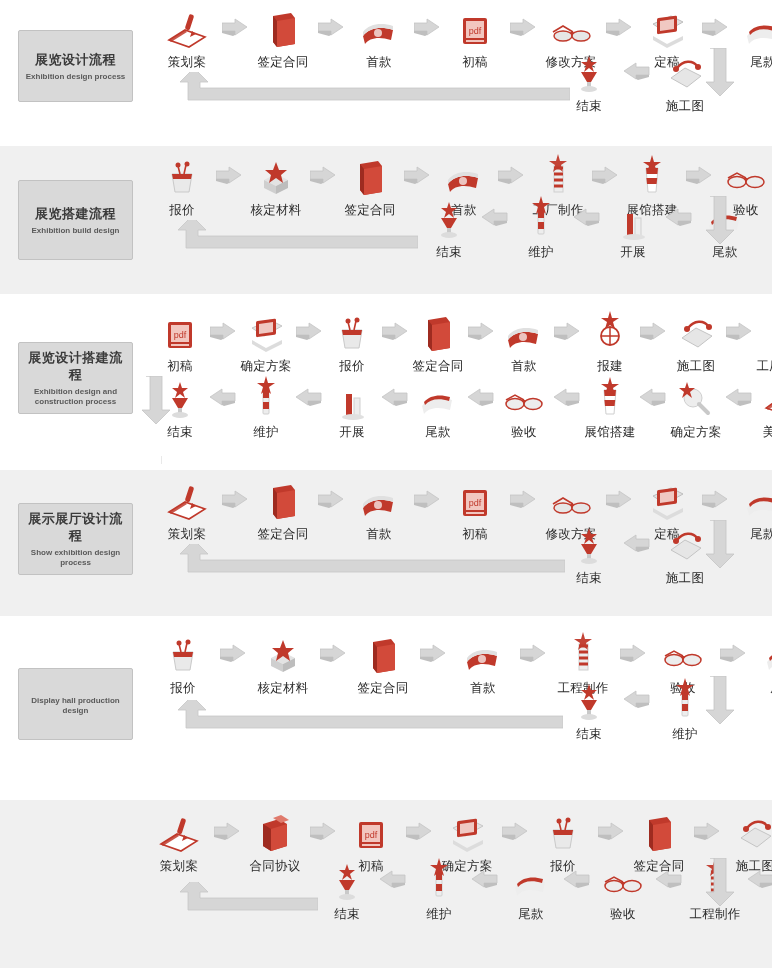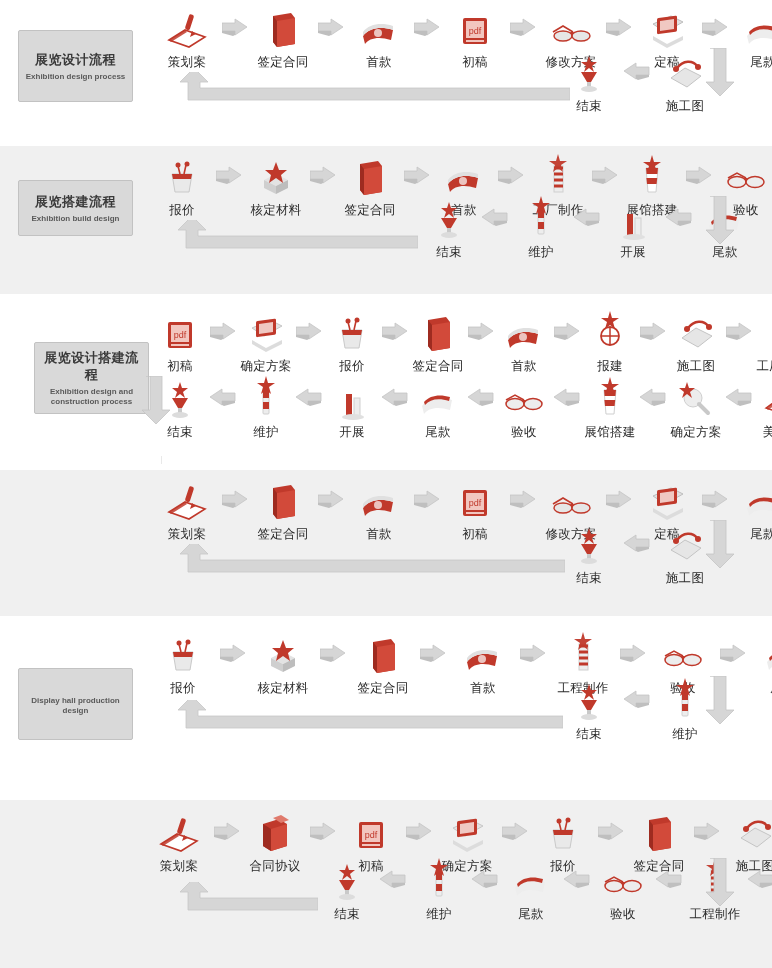--- a/index.html
+++ b/index.html
@@ -247,21 +247,21 @@
   </svg>
       </div>
       <div class="uturn" style="left: 170px; top: 72px;">
         <svg width="400" height="44" viewBox="0 0 400 44" preserveAspectRatio="none">
     <path d="M 400 22 L 28 22 L 28 2 L 22 2 L 22 22 L 10 22 L 25 6 L 25 22 Z" fill="none"></path>
     <path d="M 400 16 L 30 16 L 30 10 L 38 10 L 24 -4 L 10 10 L 18 10 L 18 28 L 400 28 Z" fill="#d6d6d6" stroke="#c6c6c6" stroke-width="0.8"></path>
   </svg>
       </div>
     </div>
     <div class="section shaded" style="position: absolute; top: 146px; left: 0px; height: 148px;">
-      <div class="label-box" style="top: 34px; height: 56px;">
+      <div class="label-box" style="top: 34px; height: 80px;">
         <div class="label-cn">展览搭建流程</div>
         <div class="label-en">Exhibition build design</div>
       </div>
       <div class="flowrow" style="left: 152px; top: 10px;">
         <div class="node" style="min-width: 60px;">
           <div class="icon">
             <svg width="44" height="40" viewBox="0 0 44 40">
         <path d="M12 16 L32 16 L29 34 L15 34 Z" fill="#e9e9e9" stroke="#c9c9c9"></path>
         <path d="M12 16 L32 16 L31 21 L13 21 Z" fill="#c0392b"></path>
         <path d="M18 8 L20 16 M26 7 L24 16" stroke="#c0392b" stroke-width="1.6" fill="none"></path>
@@ -439,21 +439,21 @@
   </svg>
       </div>
       <div class="uturn" style="left: 168px; top: 74px;">
         <svg width="250" height="44" viewBox="0 0 250 44" preserveAspectRatio="none">
     <path d="M 250 22 L 28 22 L 28 2 L 22 2 L 22 22 L 10 22 L 25 6 L 25 22 Z" fill="none"></path>
     <path d="M 250 16 L 30 16 L 30 10 L 38 10 L 24 -4 L 10 10 L 18 10 L 18 28 L 250 28 Z" fill="#d6d6d6" stroke="#c6c6c6" stroke-width="0.8"></path>
   </svg>
       </div>
     </div>
     <div class="section" style="position: absolute; top: 300px; left: 0px; height: 164px;">
-      <div class="label-box" style="top: 42px; height: 72px; margin-left: 16px;">
+      <div class="label-box" style="top: 42px; height: 72px;">
         <div class="label-cn">展览设计搭建流程</div>
         <div class="label-en">Exhibition design and construction process</div>
       </div>
       <div class="flowrow" style="left: 152px; top: 12px;">
         <div class="node" style="min-width: 56px;">
           <div class="icon">
             <svg width="44" height="40" viewBox="0 0 44 40">
         <rect x="10" y="8" width="24" height="26" rx="2" fill="#c0392b"></rect>
         <rect x="13" y="11" width="18" height="17" fill="#f2c6bf"></rect>
         <text x="22" y="24" font-size="9" fill="#c0392b" text-anchor="middle" font-family="Liberation Sans">pdf</text>
@@ -712,20 +712,24 @@
   </svg>
       </div>
       <div class="uturn" style="left: 152px; top: 140px;">
         <svg width="10" height="44" viewBox="0 0 10 44" preserveAspectRatio="none">
     <path d="M 10 22 L 28 22 L 28 2 L 22 2 L 22 22 L 10 22 L 25 6 L 25 22 Z" fill="none"></path>
     <path d="M 10 16 L 30 16 L 30 10 L 38 10 L 24 -4 L 10 10 L 18 10 L 18 28 L 10 28 Z" fill="#d6d6d6" stroke="#c6c6c6" stroke-width="0.8"></path>
   </svg>
       </div>
     </div>
     <div class="section shaded" style="position: absolute; top: 470px; left: 0px; height: 146px;">
+      <div class="label-box" style="top: 33px; height: 72px;">
+        <div class="label-cn">展示展厅设计流程</div>
+        <div class="label-en">Show exhibition design process</div>
+      </div>
       <div class="flowrow" style="left: 158px; top: 10px;">
         <div class="node" style="min-width: 58px;">
           <div class="icon">
             <svg width="44" height="40" viewBox="0 0 44 40">
         <polygon points="4,30 20,20 40,27 24,37" fill="#fff" stroke="#c0392b" stroke-width="1.6"></polygon>
         <polygon points="4,30 20,20 22,22 6,32" fill="#c0392b" opacity="0.85"></polygon>
         <rect x="22" y="4" width="5" height="16" rx="2" fill="#c0392b" transform="rotate(18 24 12)"></rect>
         <polygon points="27,21 25,27 31,24" fill="#c0392b"></polygon>
       </svg>
           </div>

